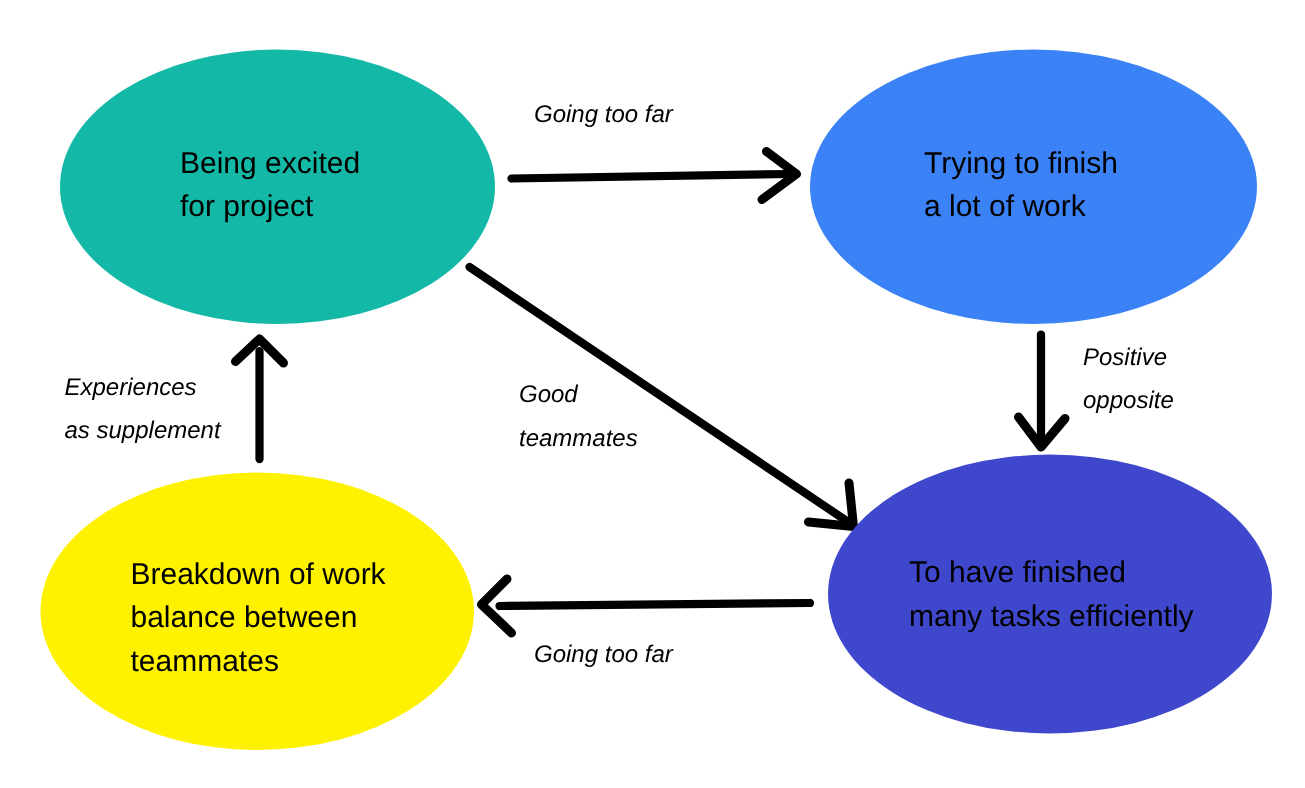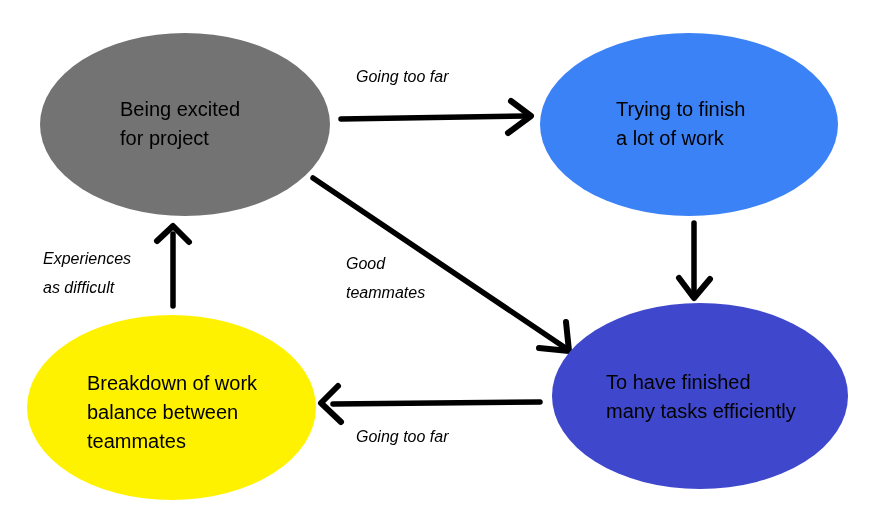--- a/index.html
+++ b/index.html
@@ -92,21 +92,21 @@
       <line x1="540" y1="402" x2="333" y2="404"></line>
       <polyline points="338,386 321,403 341,422"></polyline>
     </g>
 
     <g stroke="#000000">
       <line x1="173" y1="306" x2="173" y2="234"></line>
       <polyline points="157,241 173,226 189,242"></polyline>
     </g>
   </svg>
 
-  <div class="node node-excited" style="background: #737373;">
+  <div class="node node-excited" style="background: #14b8a6;">
     <div class="node-label">Being excited
 for project</div>
   </div>
 
   <div class="node node-trying" style="background: #3b82f6;">
     <div class="node-label">Trying to finish
 a lot of work</div>
   </div>
 
   <div class="node node-breakdown" style="background: rgb(255, 242, 0);">
@@ -115,22 +115,24 @@
 teammates</div>
   </div>
 
   <div class="node node-finished" style="background: rgb(63, 72, 204);">
     <div class="node-label">To have finished
 many tasks efficiently</div>
   </div>
 
   <div class="edge-label label-going-top">Going too far</div>
 
+  <div class="edge-label label-positive">Positive
+opposite</div>
 
   <div class="edge-label label-good">Good
 teammates</div>
 
   <div class="edge-label label-going-bottom">Going too far</div>
 
   <div class="edge-label label-experiences">Experiences
-as difficult</div>
+as supplement</div>
 
 </div>
 
 </body></html>

